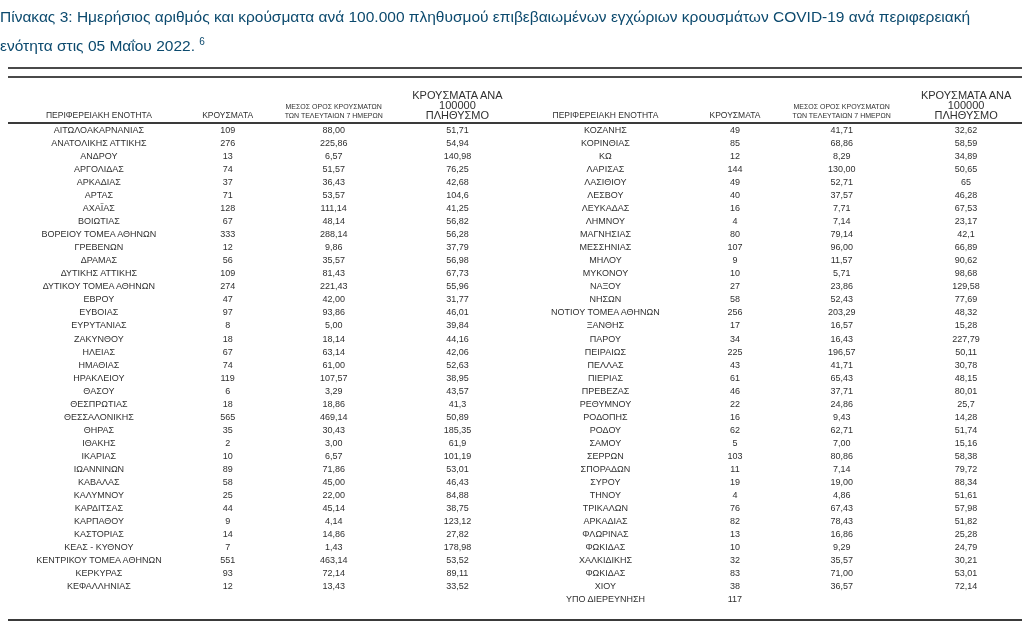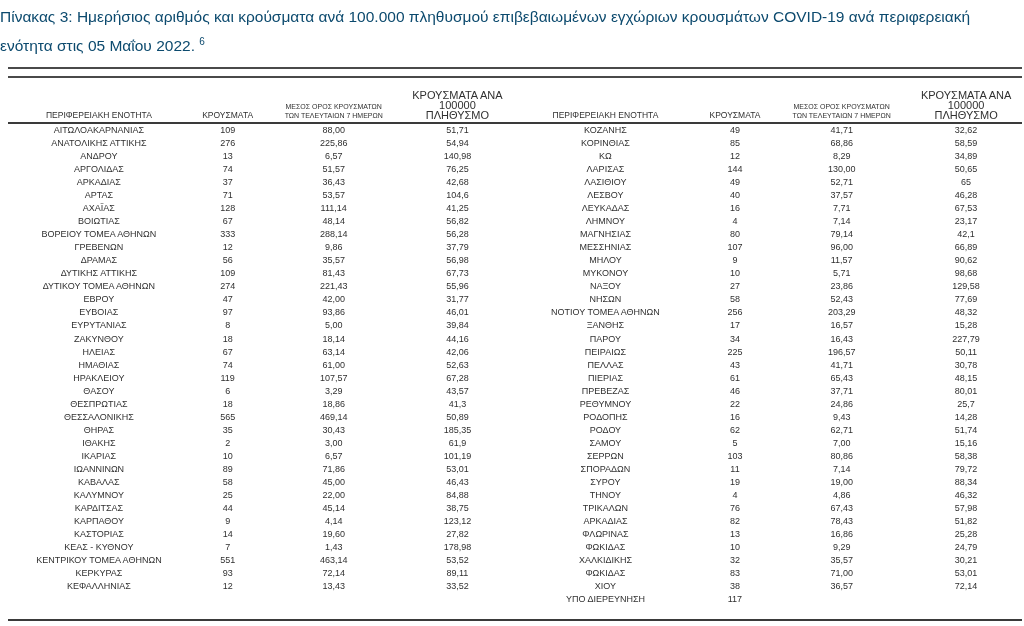--- a/index.html
+++ b/index.html
@@ -179,21 +179,21 @@
       <tr>
         <td>ΗΜΑΘΙΑΣ</td>
         <td>74</td>
         <td>61,00</td>
         <td>52,63</td>
       </tr>
       <tr>
         <td>ΗΡΑΚΛΕΙΟΥ</td>
         <td>119</td>
         <td>107,57</td>
-        <td>67,28</td>
+        <td>38,95</td>
       </tr>
       <tr>
         <td>ΘΑΣΟΥ</td>
         <td>6</td>
         <td>3,29</td>
         <td>43,57</td>
       </tr>
       <tr>
         <td>ΘΕΣΠΡΩΤΙΑΣ</td>
         <td>18</td>
@@ -250,21 +250,21 @@
       </tr>
       <tr>
         <td>ΚΑΡΠΑΘΟΥ</td>
         <td>9</td>
         <td>4,14</td>
         <td>123,12</td>
       </tr>
       <tr>
         <td>ΚΑΣΤΟΡΙΑΣ</td>
         <td>14</td>
-        <td>19,60</td>
+        <td>14,86</td>
         <td>27,82</td>
       </tr>
       <tr>
         <td>ΚΕΑΣ - ΚΥΘΝΟΥ</td>
         <td>7</td>
         <td>1,43</td>
         <td>178,98</td>
       </tr>
       <tr>
         <td>ΚΕΝΤΡΙΚΟΥ ΤΟΜΕΑ ΑΘΗΝΩΝ</td>
@@ -474,21 +474,21 @@
       <tr>
         <td>ΣΥΡΟΥ</td>
         <td>19</td>
         <td>19,00</td>
         <td>88,34</td>
       </tr>
       <tr>
         <td>ΤΗΝΟΥ</td>
         <td>4</td>
         <td>4,86</td>
-        <td>46,32</td>
+        <td>51,61</td>
       </tr>
       <tr>
         <td>ΤΡΙΚΑΛΩΝ</td>
         <td>76</td>
         <td>67,43</td>
         <td>57,98</td>
       </tr>
       <tr>
         <td>ΑΡΚΑΔΙΑΣ</td>
         <td>82</td>

